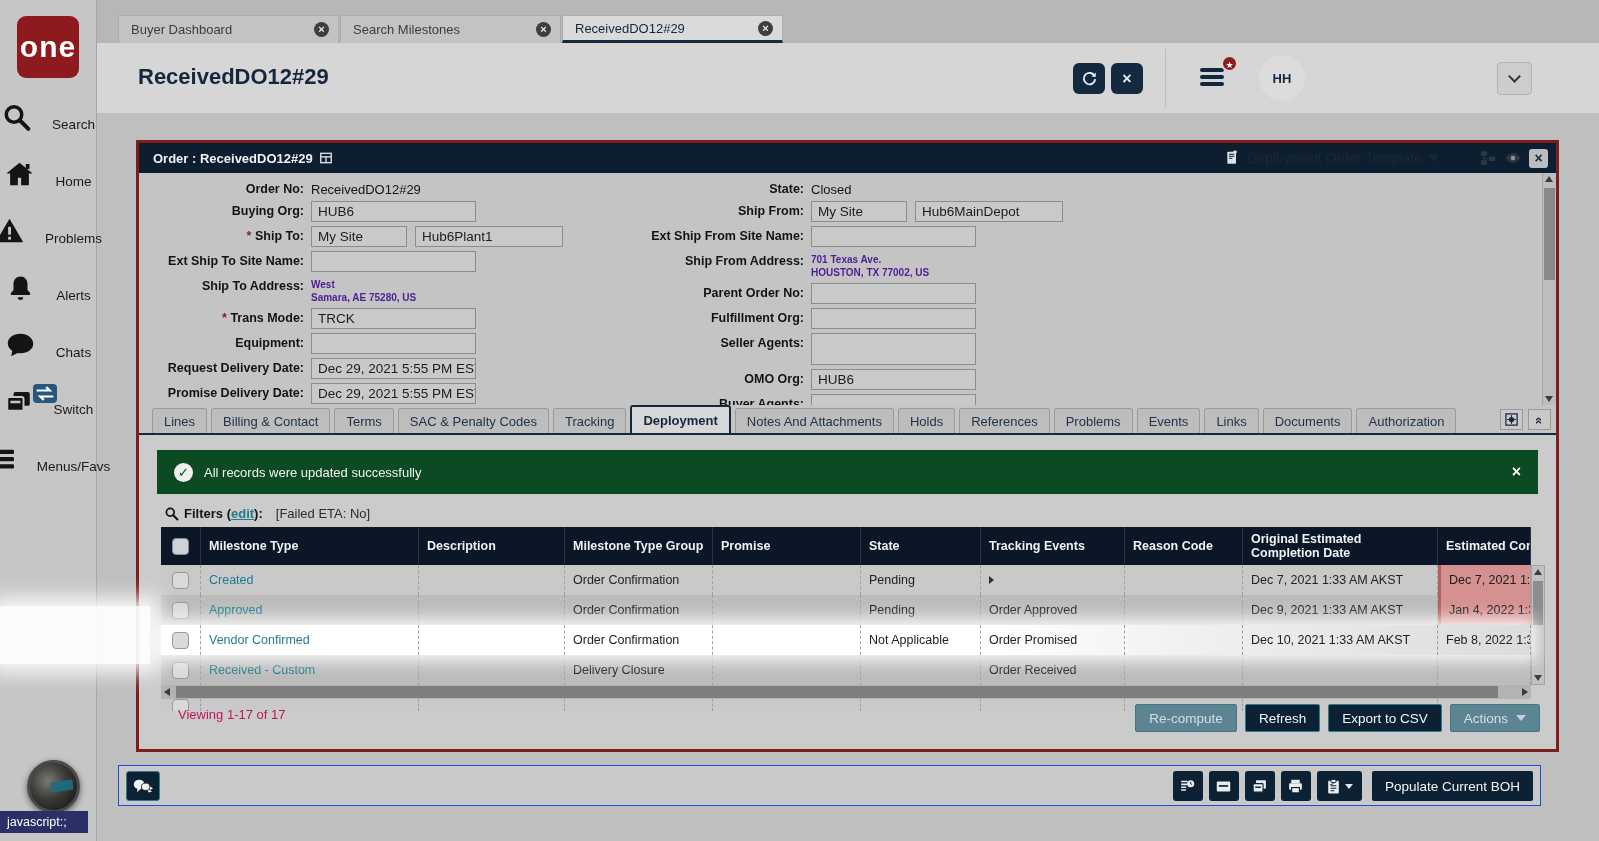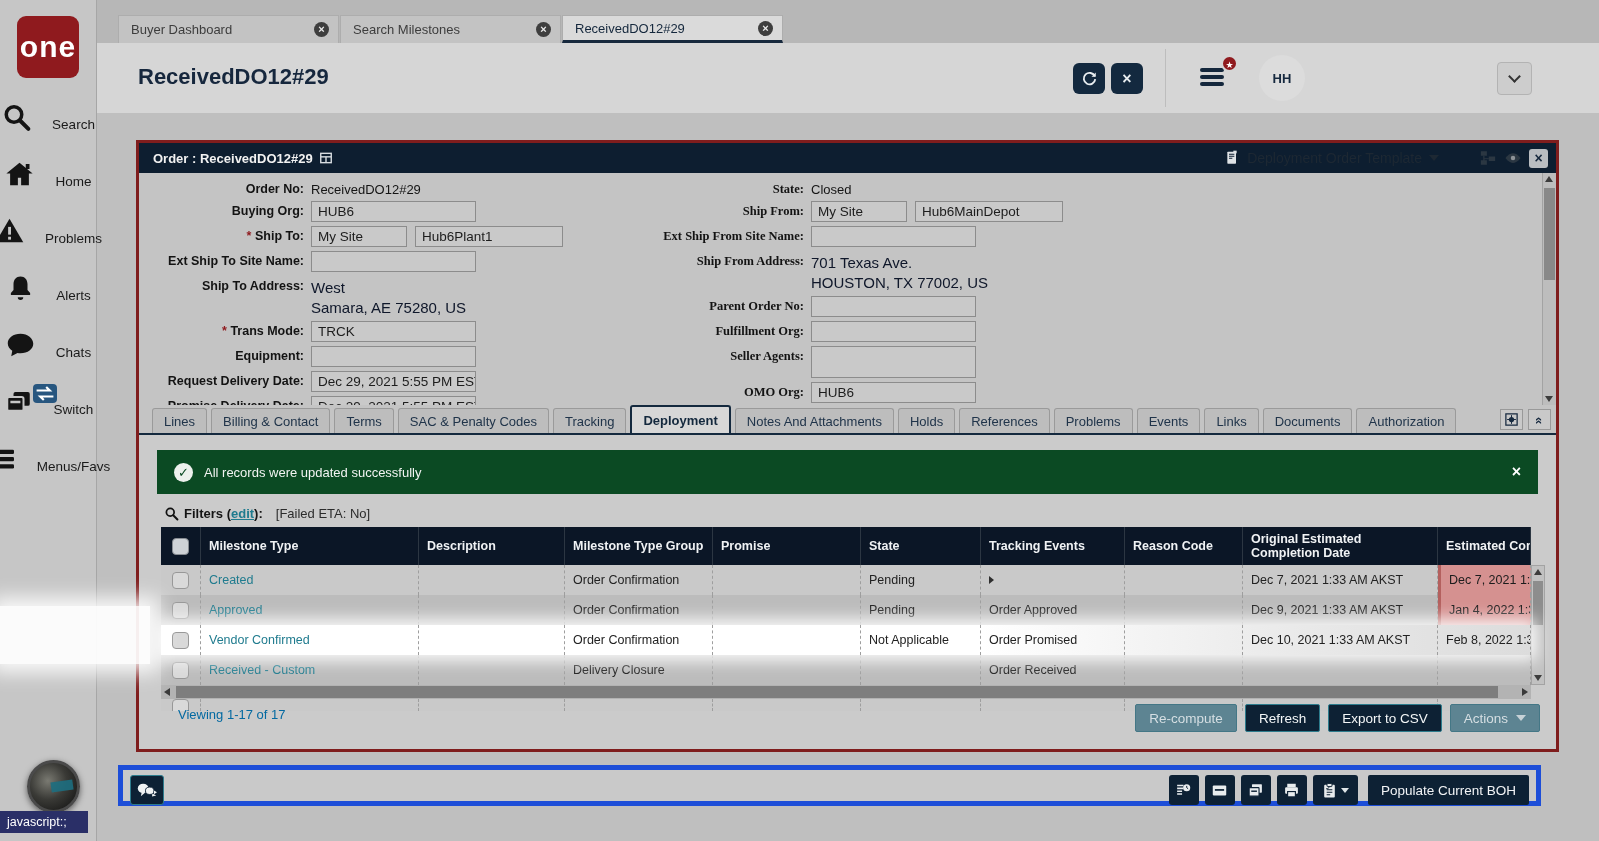--- a/index.html
+++ b/index.html
@@ -67,30 +67,30 @@
   .ph-x{width:19px;height:19px;background:#b9bdc1;border-radius:3px;color:#15273c;font-weight:700;font-size:14px;
     display:flex;align-items:center;justify-content:center;cursor:pointer;}
 
   .form-area{position:absolute;top:30px;left:0;right:14px;height:232px;overflow:hidden;padding-top:6px;}
   .form-col{position:absolute;top:6px;}
   .col-left{left:14px;width:440px;}
   .col-right{left:482px;width:560px;}
   .f-row{display:flex;align-items:flex-start;margin-bottom:4px;}
   .f-label{font-size:12.5px;font-weight:700;color:#131313;text-align:right;padding-right:7px;padding-top:3px;flex:0 0 auto;}
   .col-left .f-label{width:158px;}
-  .col-right .f-label{width:190px;font-family:Liberation Serif, serif;}
+  .col-right .f-label{width:190px;}
   .req{color:#8f1a1e;}
   .f-val{display:flex;gap:8px;}
   .f-text{font-size:13px;color:#141414;padding-top:3px;}
   .f-input{height:21px;background:#c9c9c9;border:1px solid #8c8c8c;font-size:13.5px;color:#1d1d1d;
     padding:0 6px;display:flex;align-items:center;width:165px;overflow:hidden;white-space:nowrap;}
   .f-input.w2a{width:96px;}
   .f-input.w2b{width:148px;}
   .f-input.tall{height:32px;align-items:flex-start;padding-top:2px;}
-  .f-addr{font-size:15px;color:#0f172a;line-height:1.3;padding-top:2px;}
+  .f-addr{font-size:10px;color:#4c1d95;line-height:1.3;padding-top:2px;font-weight:bold;}
   .pscroll{position:absolute;right:0;top:30px;width:14px;height:232px;background:#bdbdbd;border-left:1px solid #a3a3a3;}
   .pthumb{position:absolute;left:1px;right:1px;top:15px;height:92px;background:#898989;}
   .tri-u{width:0;height:0;border-left:4px solid transparent;border-right:4px solid transparent;border-bottom:6px solid #3c3c3c;position:absolute;left:2px;}
   .tri-d{width:0;height:0;border-left:4px solid transparent;border-right:4px solid transparent;border-top:6px solid #3c3c3c;position:absolute;left:2px;}
 
   .detail-tabs{position:absolute;top:262px;left:0;right:0;height:28px;display:flex;align-items:flex-end;padding-left:13px;gap:4px;}
   .d-tab{height:25px;display:flex;align-items:center;padding:0 11px;background:#bdbdbd;border:1px solid #9a9a9a;border-bottom:none;
     border-radius:3px 3px 0 0;font-size:13px;color:#20344a;white-space:nowrap;cursor:pointer;}
   .d-tab.active{background:#d7d7d7;border:2px solid #14293e;border-bottom:none;font-weight:700;height:28px;z-index:3;color:#13283d;}
   .dt-tools{margin-left:auto;display:flex;gap:5px;align-items:center;padding-right:5px;padding-bottom:3px;}
@@ -132,29 +132,29 @@
   .vscroll{position:absolute;right:0;top:38px;width:14px;height:120px;background:#c1c1c1;border:1px solid #a3a3a3;}
   .vthumb{position:absolute;left:1px;right:1px;top:15px;height:44px;background:#8d8d8d;}
   .hscroll{position:relative;width:1370px;height:14px;background:#b3b3b3;}
   .hthumb{position:absolute;left:15px;top:1px;height:12px;width:1322px;background:#7e7e7e;}
   .h-arr-l{position:absolute;left:3px;top:3px;width:0;height:0;border-top:4px solid transparent;border-bottom:4px solid transparent;border-right:6px solid #3a3a3a;}
   .h-arr-r{position:absolute;right:3px;top:3px;width:0;height:0;border-top:4px solid transparent;border-bottom:4px solid transparent;border-left:6px solid #3a3a3a;}
   .sliver{height:12px;overflow:hidden;display:grid;grid-template-columns:var(--cols);background:#c9c9c9;width:1370px;}
   .sliver .td{border-right:1px dashed #9e9e9e;}
   .sliver .cb{margin-top:4px;}
 
-  .viewing{position:absolute;left:39px;bottom:27px;font-size:13px;color:#0369a1;}
+  .viewing{position:absolute;left:39px;bottom:27px;font-size:13px;color:#be185d;}
   .btn-row{position:absolute;right:16px;bottom:17px;display:flex;gap:8px;}
   .a-btn{height:28px;padding:0 13px;font-size:13.5px;display:flex;align-items:center;gap:8px;border-radius:2px;cursor:pointer;}
   .a-btn.primary{background:#0d2134;color:#f3f6f7;border:1px solid #2d7c8d;}
   .a-btn.muted{background:#5d8492;color:#d6dfe3;border:1px solid #447786;}
   .a-btn .tri{width:0;height:0;border-left:5px solid transparent;border-right:5px solid transparent;border-top:6px solid #c7d2d7;}
 
   
-  .footer-bar{position:absolute;left:21px;top:652px;width:1423px;height:41px;background:#c9c9c9;border:5px solid #1d4ed8;}
+  .footer-bar{position:absolute;left:21px;top:652px;width:1423px;height:41px;background:#c9c9c9;border:1px solid #1d4ed8;}
   .chat-btn{position:absolute;left:7px;top:5px;width:34px;height:30px;background:#0d2134;border:1px solid #2d7c8d;
     border-radius:3px;color:#f0f3f4;display:flex;align-items:center;justify-content:center;cursor:pointer;}
   .chat-btn svg{width:20px;height:16px;}
   .foot-right{position:absolute;right:7px;top:5px;display:flex;gap:6px;align-items:center;}
   .f-ico{width:30px;height:30px;background:#0d2134;border-radius:3px;color:#e8ecee;display:flex;align-items:center;
     justify-content:center;cursor:pointer;gap:3px;}
   .f-ico svg{width:17px;height:17px;}
   .f-ico.wide{width:45px;}
   .f-ico .tri{width:0;height:0;border-left:4px solid transparent;border-right:4px solid transparent;border-top:5px solid #dfe5e8;}
   .populate{height:30px;background:#0d2134;color:#f2f4f6;font-size:13.5px;padding:0 13px;display:flex;align-items:center;

